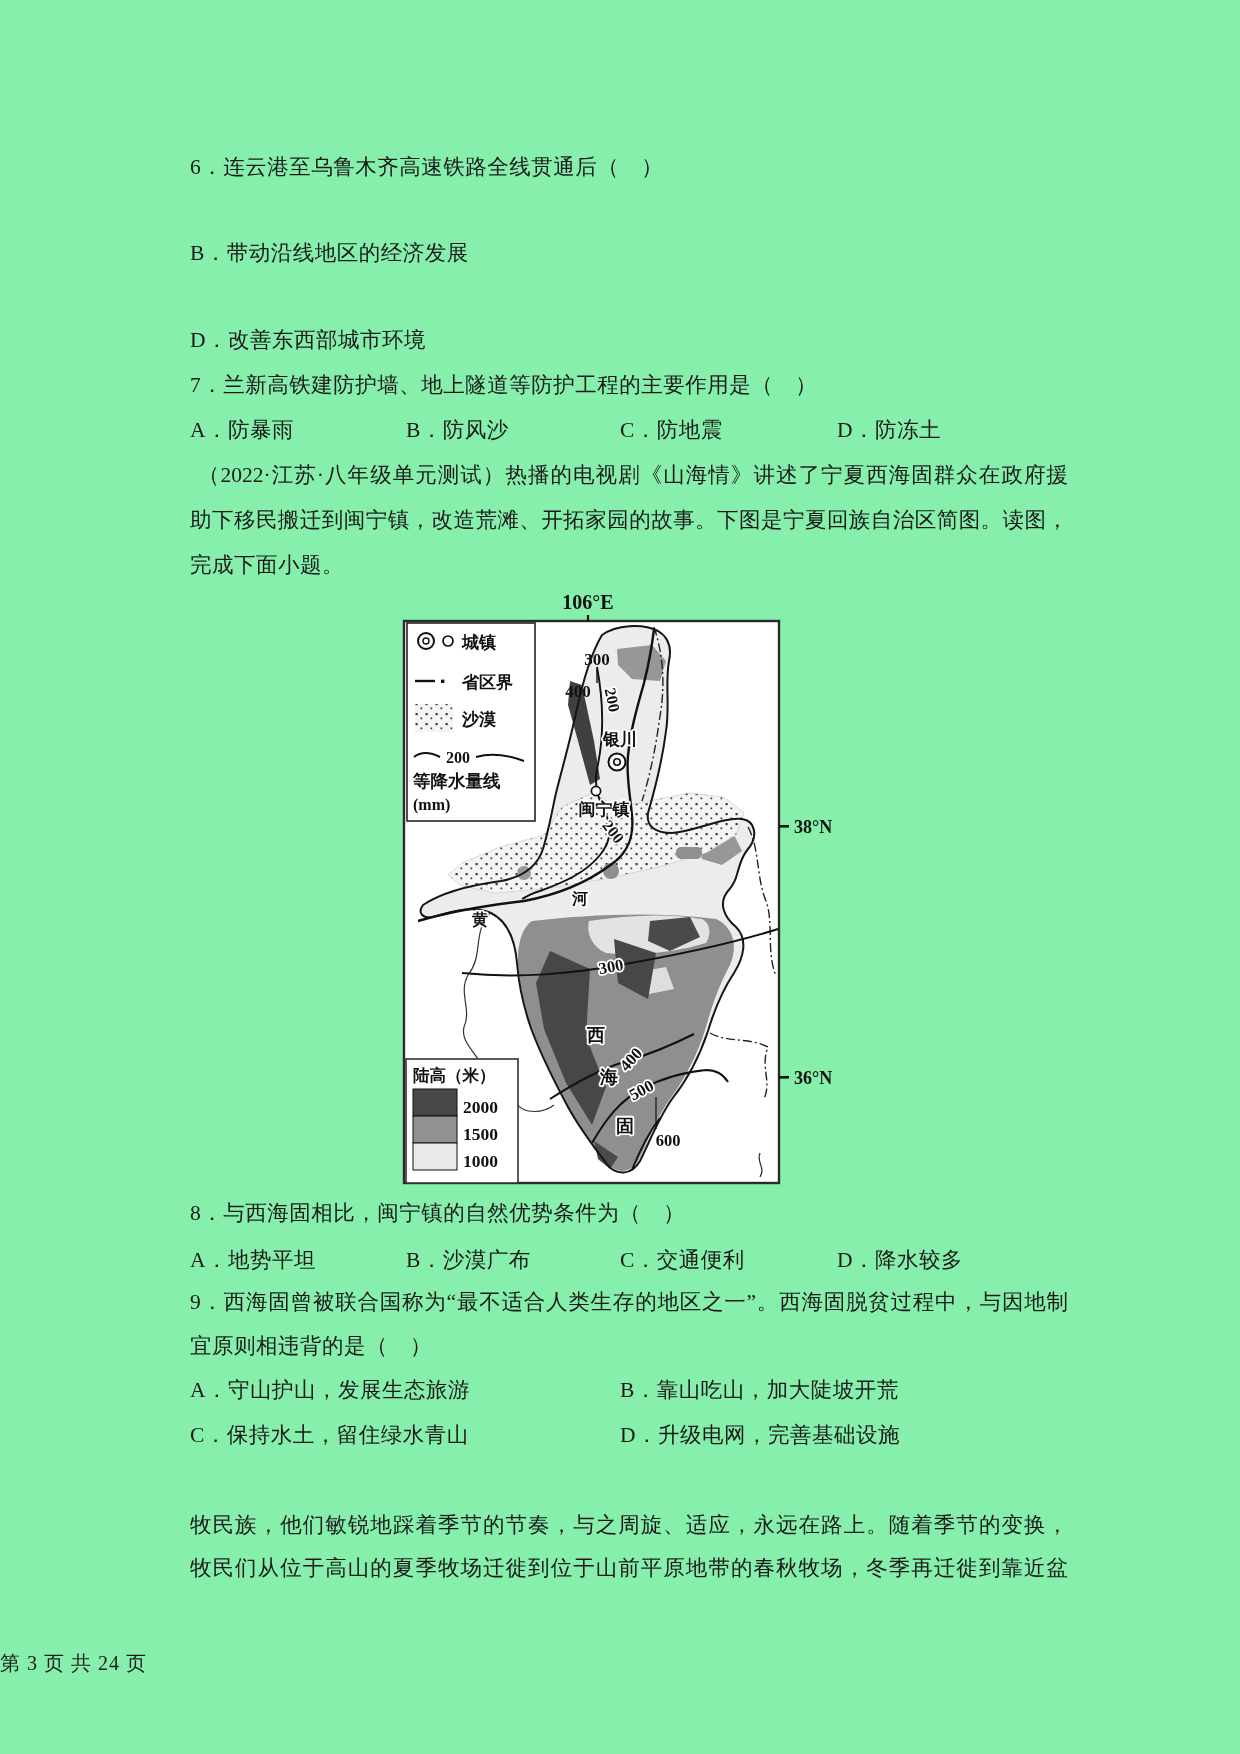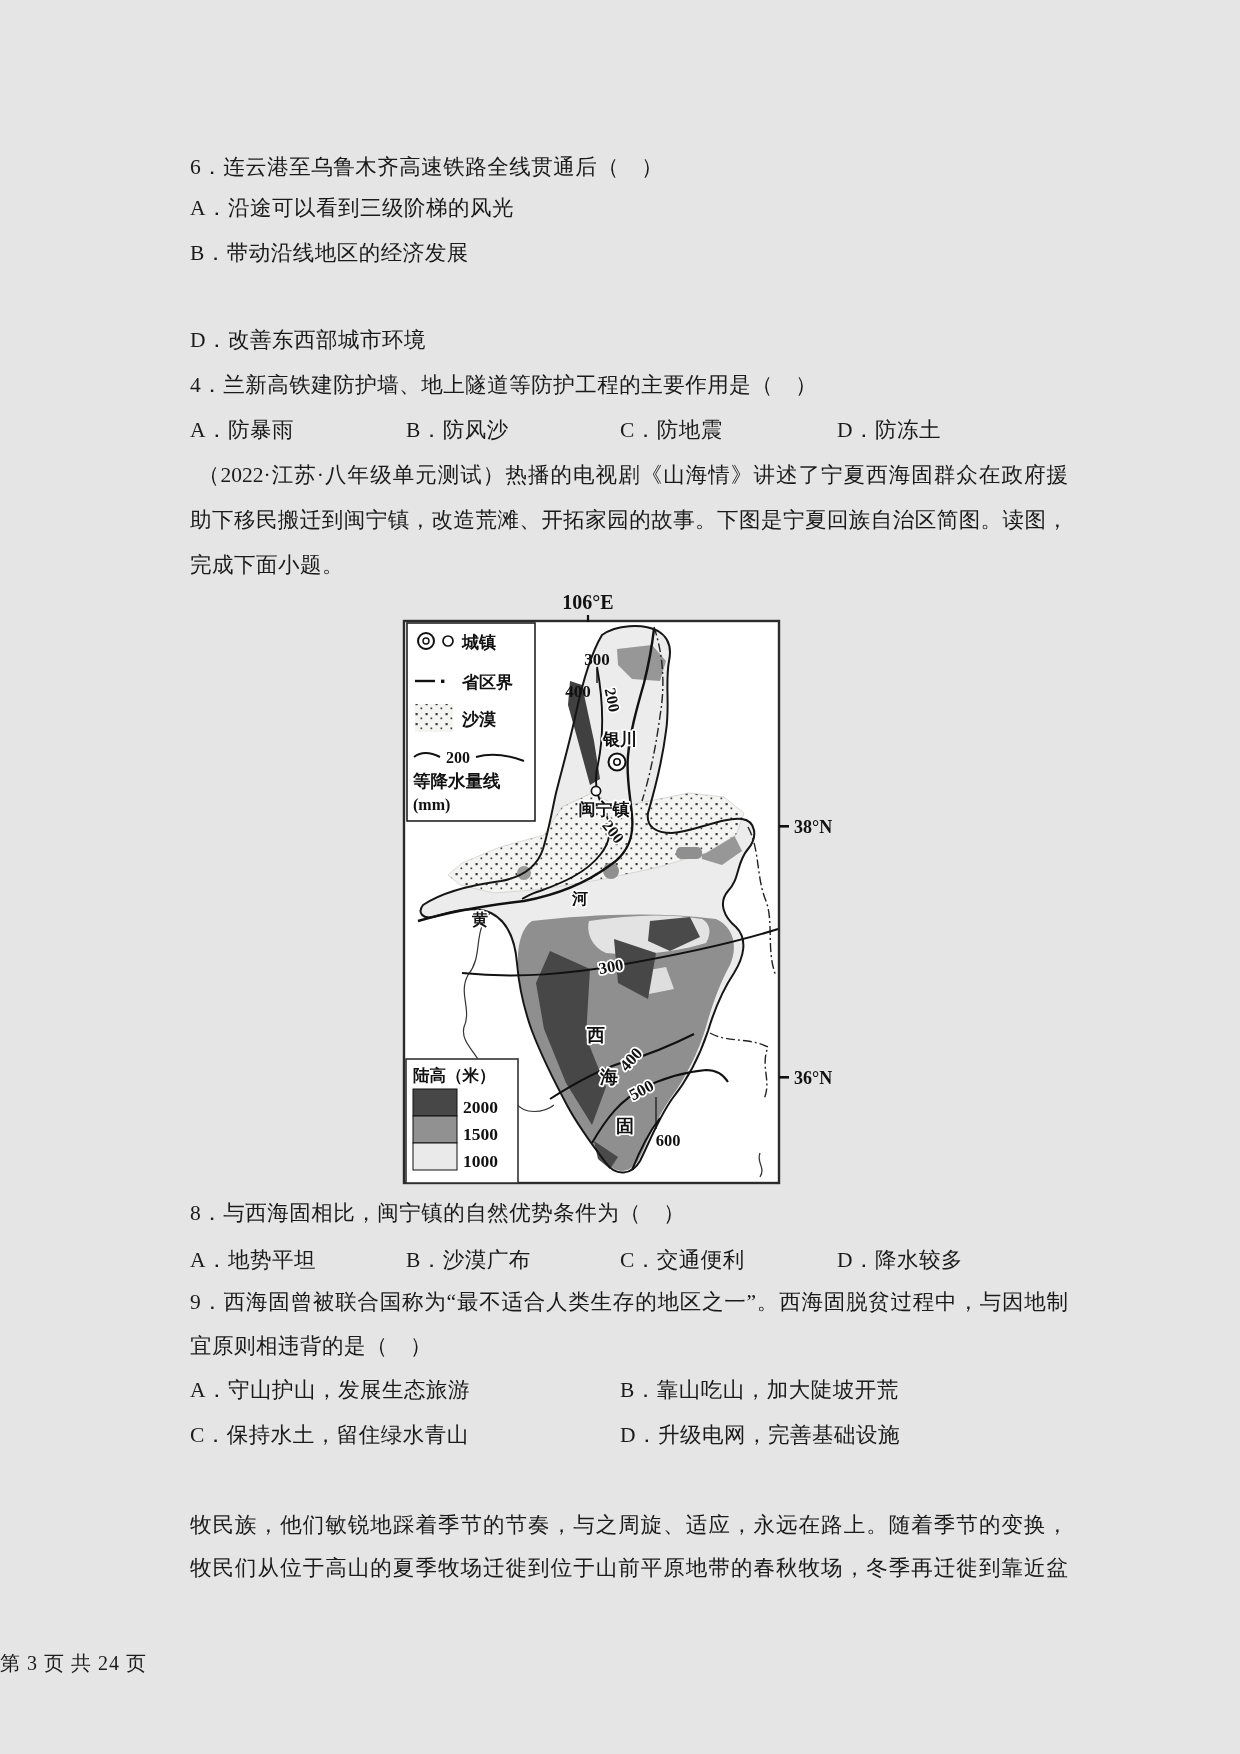--- a/index.html
+++ b/index.html
@@ -1,19 +1,19 @@
 <!DOCTYPE html>
 <html><head>
 <meta charset="utf-8">
 <style>
   html,body{margin:0;padding:0;background:#888;}
   #page{
     position:relative;
     width:1240px;height:1754px;
-    background:#e5e5e5;
+    background:#86efac;
     font-family:"Liberation Serif","DejaVu Serif",serif;
     color:#1a1a1a;
     overflow:hidden;
   }
   .ln{
     position:absolute;
     left:190px;
     font-size:21.5px;
     line-height:30px;
     white-space:pre;
@@ -39,25 +39,24 @@
   .mt{ font-family:"Liberation Serif","DejaVu Serif",serif; font-weight:bold; fill:#111; }
   .halo{ paint-order:stroke; stroke:#ffffff; stroke-width:3.6px; stroke-linejoin:round; }
   .num{ font-family:"Liberation Serif","DejaVu Serif",serif; font-weight:bold; fill:#111; }
 </style>
 </head>
 <body>
 
 <div id="page">
 
   <div class="ln" style="top:152px">6．连云港至乌鲁木齐高速铁路全线贯通后（　）</div>
-  <div class="ln" style="top:193px">A．沿途可以看到三级阶梯的风光</div>
   <div class="ln" style="top:238px">B．带动沿线地区的经济发展</div>
   <div class="ln" style="top:325px">D．改善东西部城市环境</div>
 
-  <div class="ln" style="top:370px">4．兰新高铁建防护墙、地上隧道等防护工程的主要作用是（　）</div>
+  <div class="ln" style="top:370px">7．兰新高铁建防护墙、地上隧道等防护工程的主要作用是（　）</div>
   <div class="optrow" style="top:415px">
     <span class="opt c1">A．防暴雨</span>
     <span class="opt c2">B．防风沙</span>
     <span class="opt c3">C．防地震</span>
     <span class="opt c4">D．防冻土</span>
   </div>
 
   <div class="ln fill ind" style="top:460px">（2022·江苏·八年级单元测试）热播的电视剧《山海情》讲述了宁夏西海固群众在政府援</div>
   <div class="ln fill" style="top:505px">助下移民搬迁到闽宁镇，改造荒滩、开拓家园的故事。下图是宁夏回族自治区简图。读图，</div>
   <div class="ln" style="top:550px">完成下面小题。</div>

